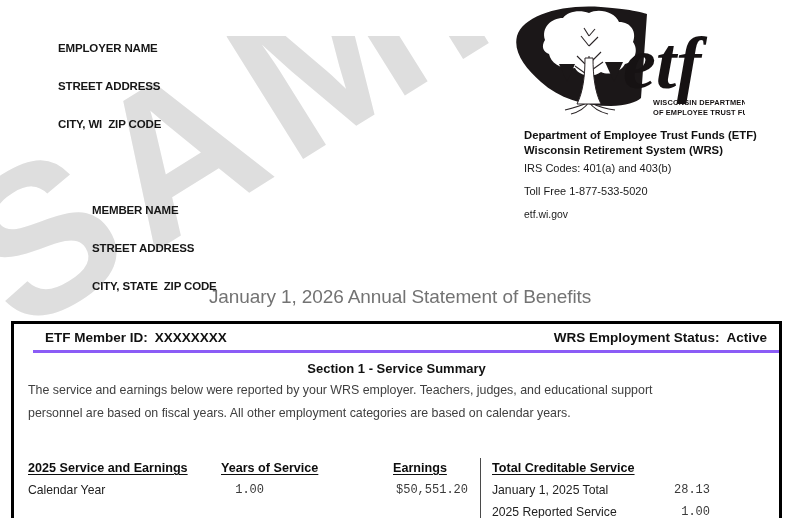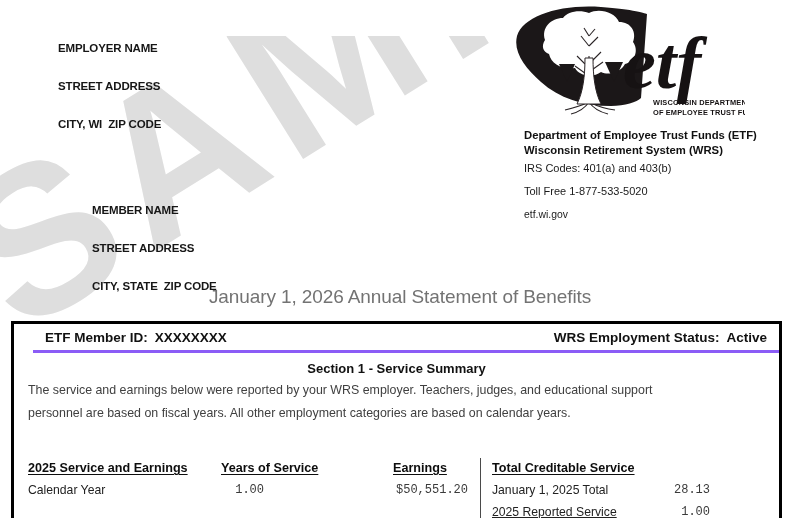--- a/index.html
+++ b/index.html
@@ -310,21 +310,21 @@
 
           <div class="col-label" id="lr-desc">Calendar Year</div>
           <div class="col-num" id="lr-years">1.00</div>
           <div class="col-num" id="lr-earn">$50,551.20</div>
 
           <div class="col-head" id="rh-head">Total Creditable Service</div>
 
           <div class="col-label r-label" style="top:22px;">January 1, 2025 Total</div>
           <div class="col-num r-num" style="top:22px;">28.13</div>
 
-          <div class="col-label r-label" style="top:44px;text-decoration:underline;">2025 Reported Service</div>
+          <div class="col-label r-label" style="top:44px;">2025 Reported Service</div>
           <div class="col-num r-num" style="top:44px;">1.00</div>
 
         </div>
       </div>
     </div>
 
   </div>
 </div>
 
 </body></html>

